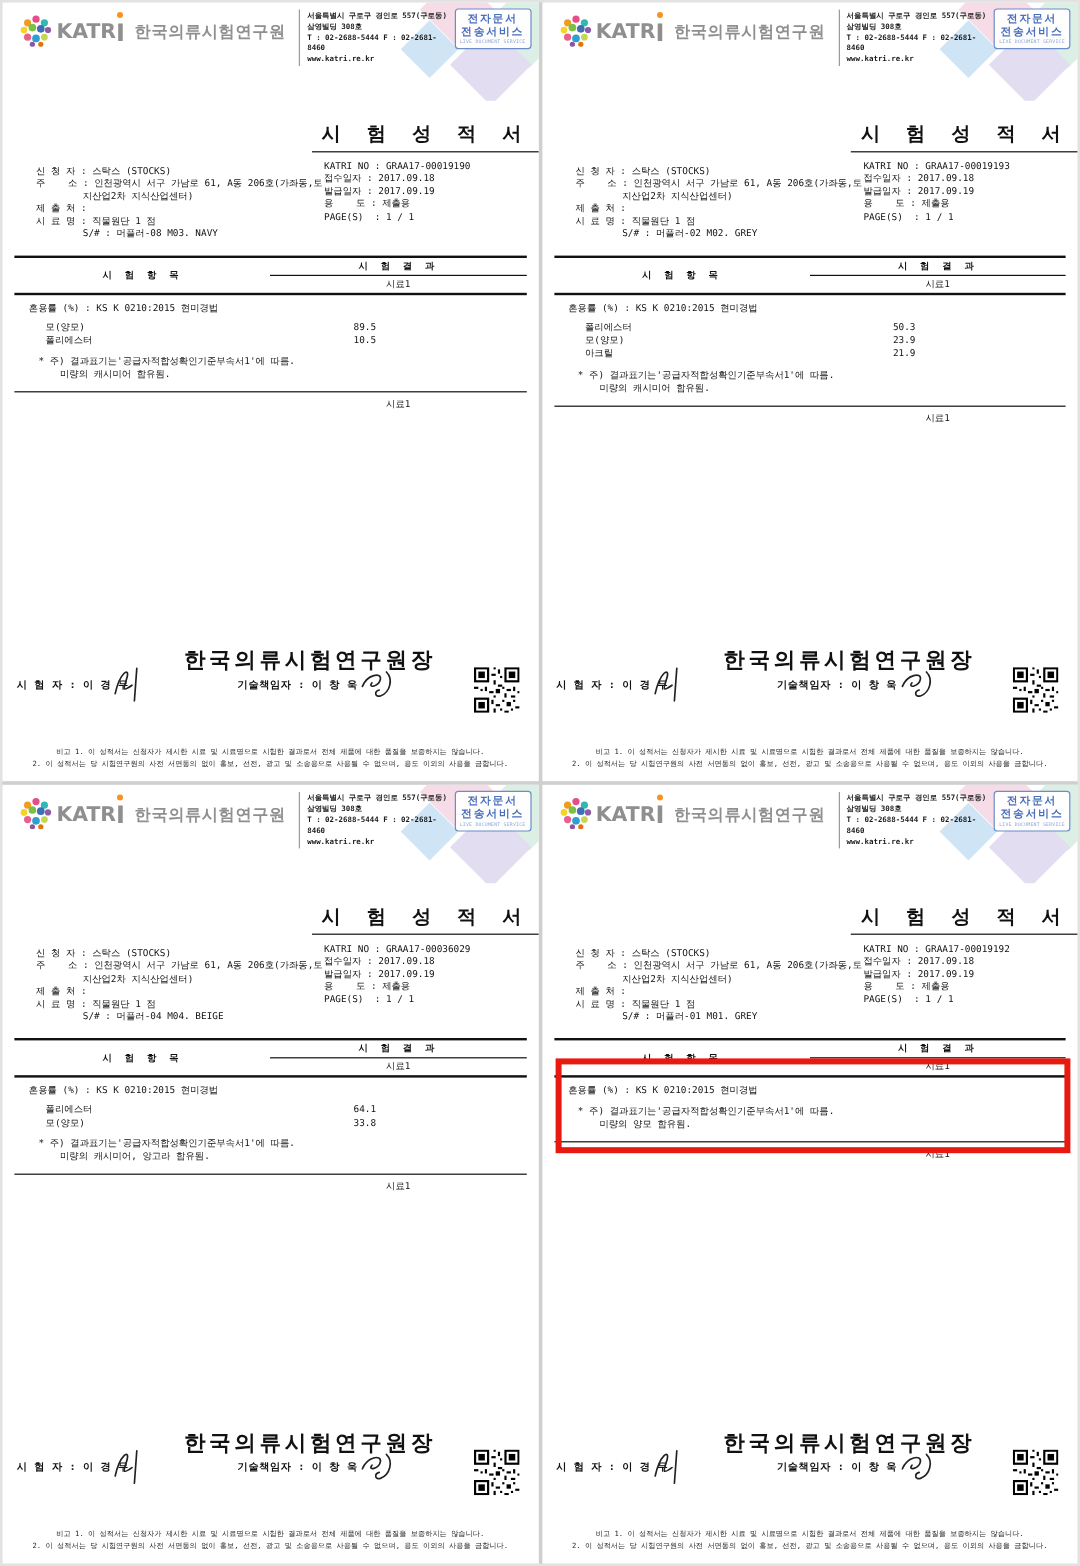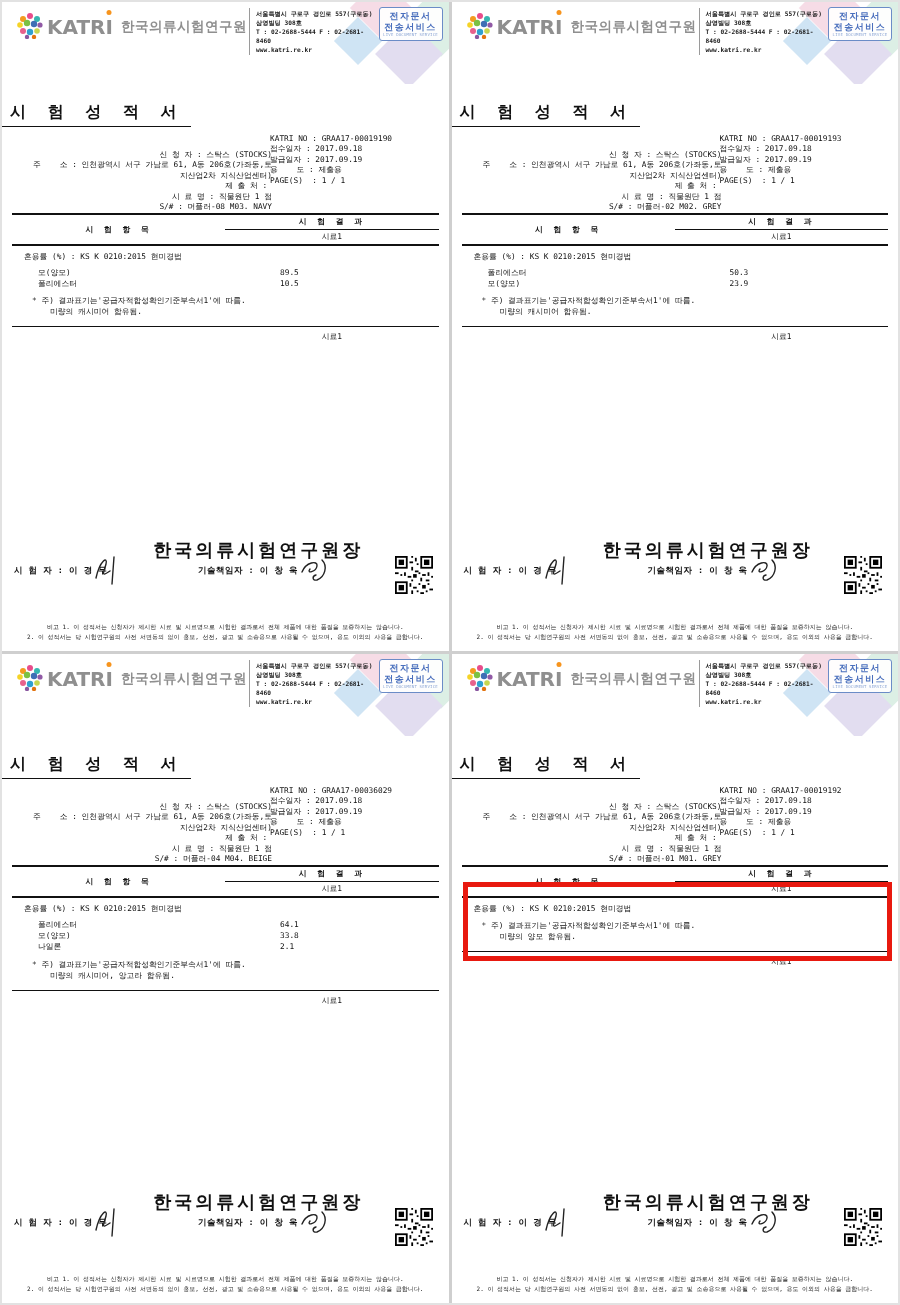--- a/index.html
+++ b/index.html
@@ -18,54 +18,54 @@
        font-family:"DejaVu Sans Mono","DejaVu Sans",monospace;}
   
   .hdr{position:absolute;top:0;left:0;right:0;height:82px;overflow:hidden;}
   .dm{position:absolute;transform:rotate(45deg);z-index:1;}
   .dm1{width:44px;height:44px;background:var(--diamond-pink);right:46px;top:-16px;}
   .dm2{width:52px;height:52px;background:var(--diamond-mint);right:-18px;top:-8px;}
   .dm3{width:48px;height:48px;background:var(--diamond-lavender);right:16px;top:28px;}
   .dm4{width:34px;height:34px;background:var(--diamond-blue);right:74px;top:22px;}
   .logo-row{position:absolute;top:9px;left:14px;display:flex;align-items:center;z-index:2;
             font-family:"DejaVu Sans",sans-serif;}
-  .k-text{font-size:20px;font-weight:bold;color:var(--logo-gray);letter-spacing:0;margin-left:3px;}
+  .k-text{font-size:17px;font-weight:bold;color:var(--logo-gray);letter-spacing:0;margin-left:3px;}
   .k-i{position:relative;font-size:20px;font-weight:bold;color:var(--logo-gray);margin-right:2px;}
   .k-i::after{content:"";position:absolute;top:-5px;left:50%;transform:translateX(-50%);
               width:5px;height:5px;border-radius:50%;background:var(--accent-orange);}
   .k-name{font-size:13.5px;font-weight:bold;color:var(--logo-gray);margin-left:6px;letter-spacing:.5px;}
   .vline{position:absolute;left:247px;top:6px;width:1px;height:47px;background:#9a9a9a;z-index:2;}
   .addr{position:absolute;left:254px;top:7px;width:122px;font-size:6.2px;line-height:9px;
         color:#1a1a1a;font-weight:bold;z-index:2;}
   .badge{position:absolute;right:6px;top:5px;width:64px;z-index:3;background:rgba(255,255,255,.92);
          border:1px solid #6b8cc7;border-radius:3px;text-align:center;padding:3px 0 2px;color:var(--badge-blue);}
   .badge .b1{font-size:9px;font-weight:bold;line-height:10.5px;letter-spacing:1.5px;}
   .badge .b-sub{font-size:4px;color:#8fa8d6;line-height:6px;letter-spacing:.2px;}
   
-  .title-wrap{position:absolute;top:100px;width:100%;text-align:left;z-index:2;}
+  .title-wrap{position:absolute;top:100px;width:100%;text-align:right;z-index:2;}
   .title{display:inline-block;font-size:16px;font-weight:bold;letter-spacing:6px;
          border-bottom:1.5px solid #111;padding:0 8px 3px;}
   
   .info{position:absolute;top:132px;left:28px;right:6px;font-size:7.8px;line-height:10.4px;}
-  .info-left{position:absolute;left:0;top:16px;width:242px;text-align:right;}
+  .info-left{position:absolute;left:0;top:4px;width:242px;}
   .info-right{position:absolute;left:240px;top:0;right:0;}
   .lbl{white-space:pre;}
   .indent{padding-left:39px;}
   
   .tbl{position:absolute;top:211px;left:10px;right:10px;font-size:7.8px;z-index:2;}
   .tbl-head{display:flex;border-top:2px solid #111;border-bottom:2px solid #111;}
   .th-item{width:50%;display:flex;align-items:center;justify-content:center;font-weight:bold;letter-spacing:3px;}
   .th-result{width:50%;text-align:center;}
   .th-result .r1{border-bottom:1px solid #111;padding:1px 0 2px;font-weight:bold;letter-spacing:3px;}
   .th-result .r2{padding:1px 0 2px;}
   .tbl-body{padding:5px 0 9px;border-bottom:1px solid #111;}
   .method{padding-left:12px;line-height:11px;margin-bottom:5px;}
   .result-row{position:relative;line-height:11.2px;}
   .result-row .nm{padding-left:26px;}
-  .result-row .val{position:absolute;left:268px;top:0;width:48px;text-align:left;}
+  .result-row .val{position:absolute;left:268px;top:0;width:48px;text-align:center;}
   .note1{padding-left:20px;margin-top:6px;line-height:11px;}
   .note2{padding-left:38px;line-height:11px;}
   .sample-foot{margin-left:50%;text-align:center;padding-top:4px;line-height:11px;}
   
   .hl{position:absolute;left:11px;top:228px;right:6px;height:79px;
       border:5px solid var(--highlight-red);z-index:5;}
   
   .director{position:absolute;top:536px;width:100%;text-align:center;font-size:18px;
             font-weight:bold;letter-spacing:3px;z-index:2;margin-left:33px;}
   .sig-row{position:absolute;top:552px;left:0;right:0;height:46px;z-index:2;}
@@ -325,20 +325,24 @@
         <div>
 
         <div class="result-row">
             <span class="nm">폴리에스터</span>
             <span class="val">50.3</span>
           </div>
             <div class="result-row">
             <span class="nm">모(양모)</span>
             <span class="val">23.9</span>
           </div>
+            <div class="result-row">
+            <span class="nm">아크릴</span>
+            <span class="val">21.9</span>
+          </div>
           </div>
         <div class="note1">* 주) 결과표기는'공급자적합성확인기준부속서1'에 따름.</div>
         <div class="note2">미량의 캐시미어 함유됨.</div>
       </div>
       <div class="sample-foot">시료1</div>
     </div>
 
     <div class="director">한국의류시험연구원장</div>
 
     <div class="sig-row">
@@ -486,24 +490,20 @@
         <div>
 
         <div class="result-row">
             <span class="nm">폴리에스터</span>
             <span class="val">64.1</span>
           </div>
             <div class="result-row">
             <span class="nm">모(양모)</span>
             <span class="val">33.8</span>
           </div>
-            <div class="result-row">
-            <span class="nm">나일론</span>
-            <span class="val">2.1</span>
-          </div>
           </div>
         <div class="note1">* 주) 결과표기는'공급자적합성확인기준부속서1'에 따름.</div>
         <div class="note2">미량의 캐시미어, 앙고라 함유됨.</div>
       </div>
       <div class="sample-foot">시료1</div>
     </div>
 
     <div class="director">한국의류시험연구원장</div>
 
     <div class="sig-row">

